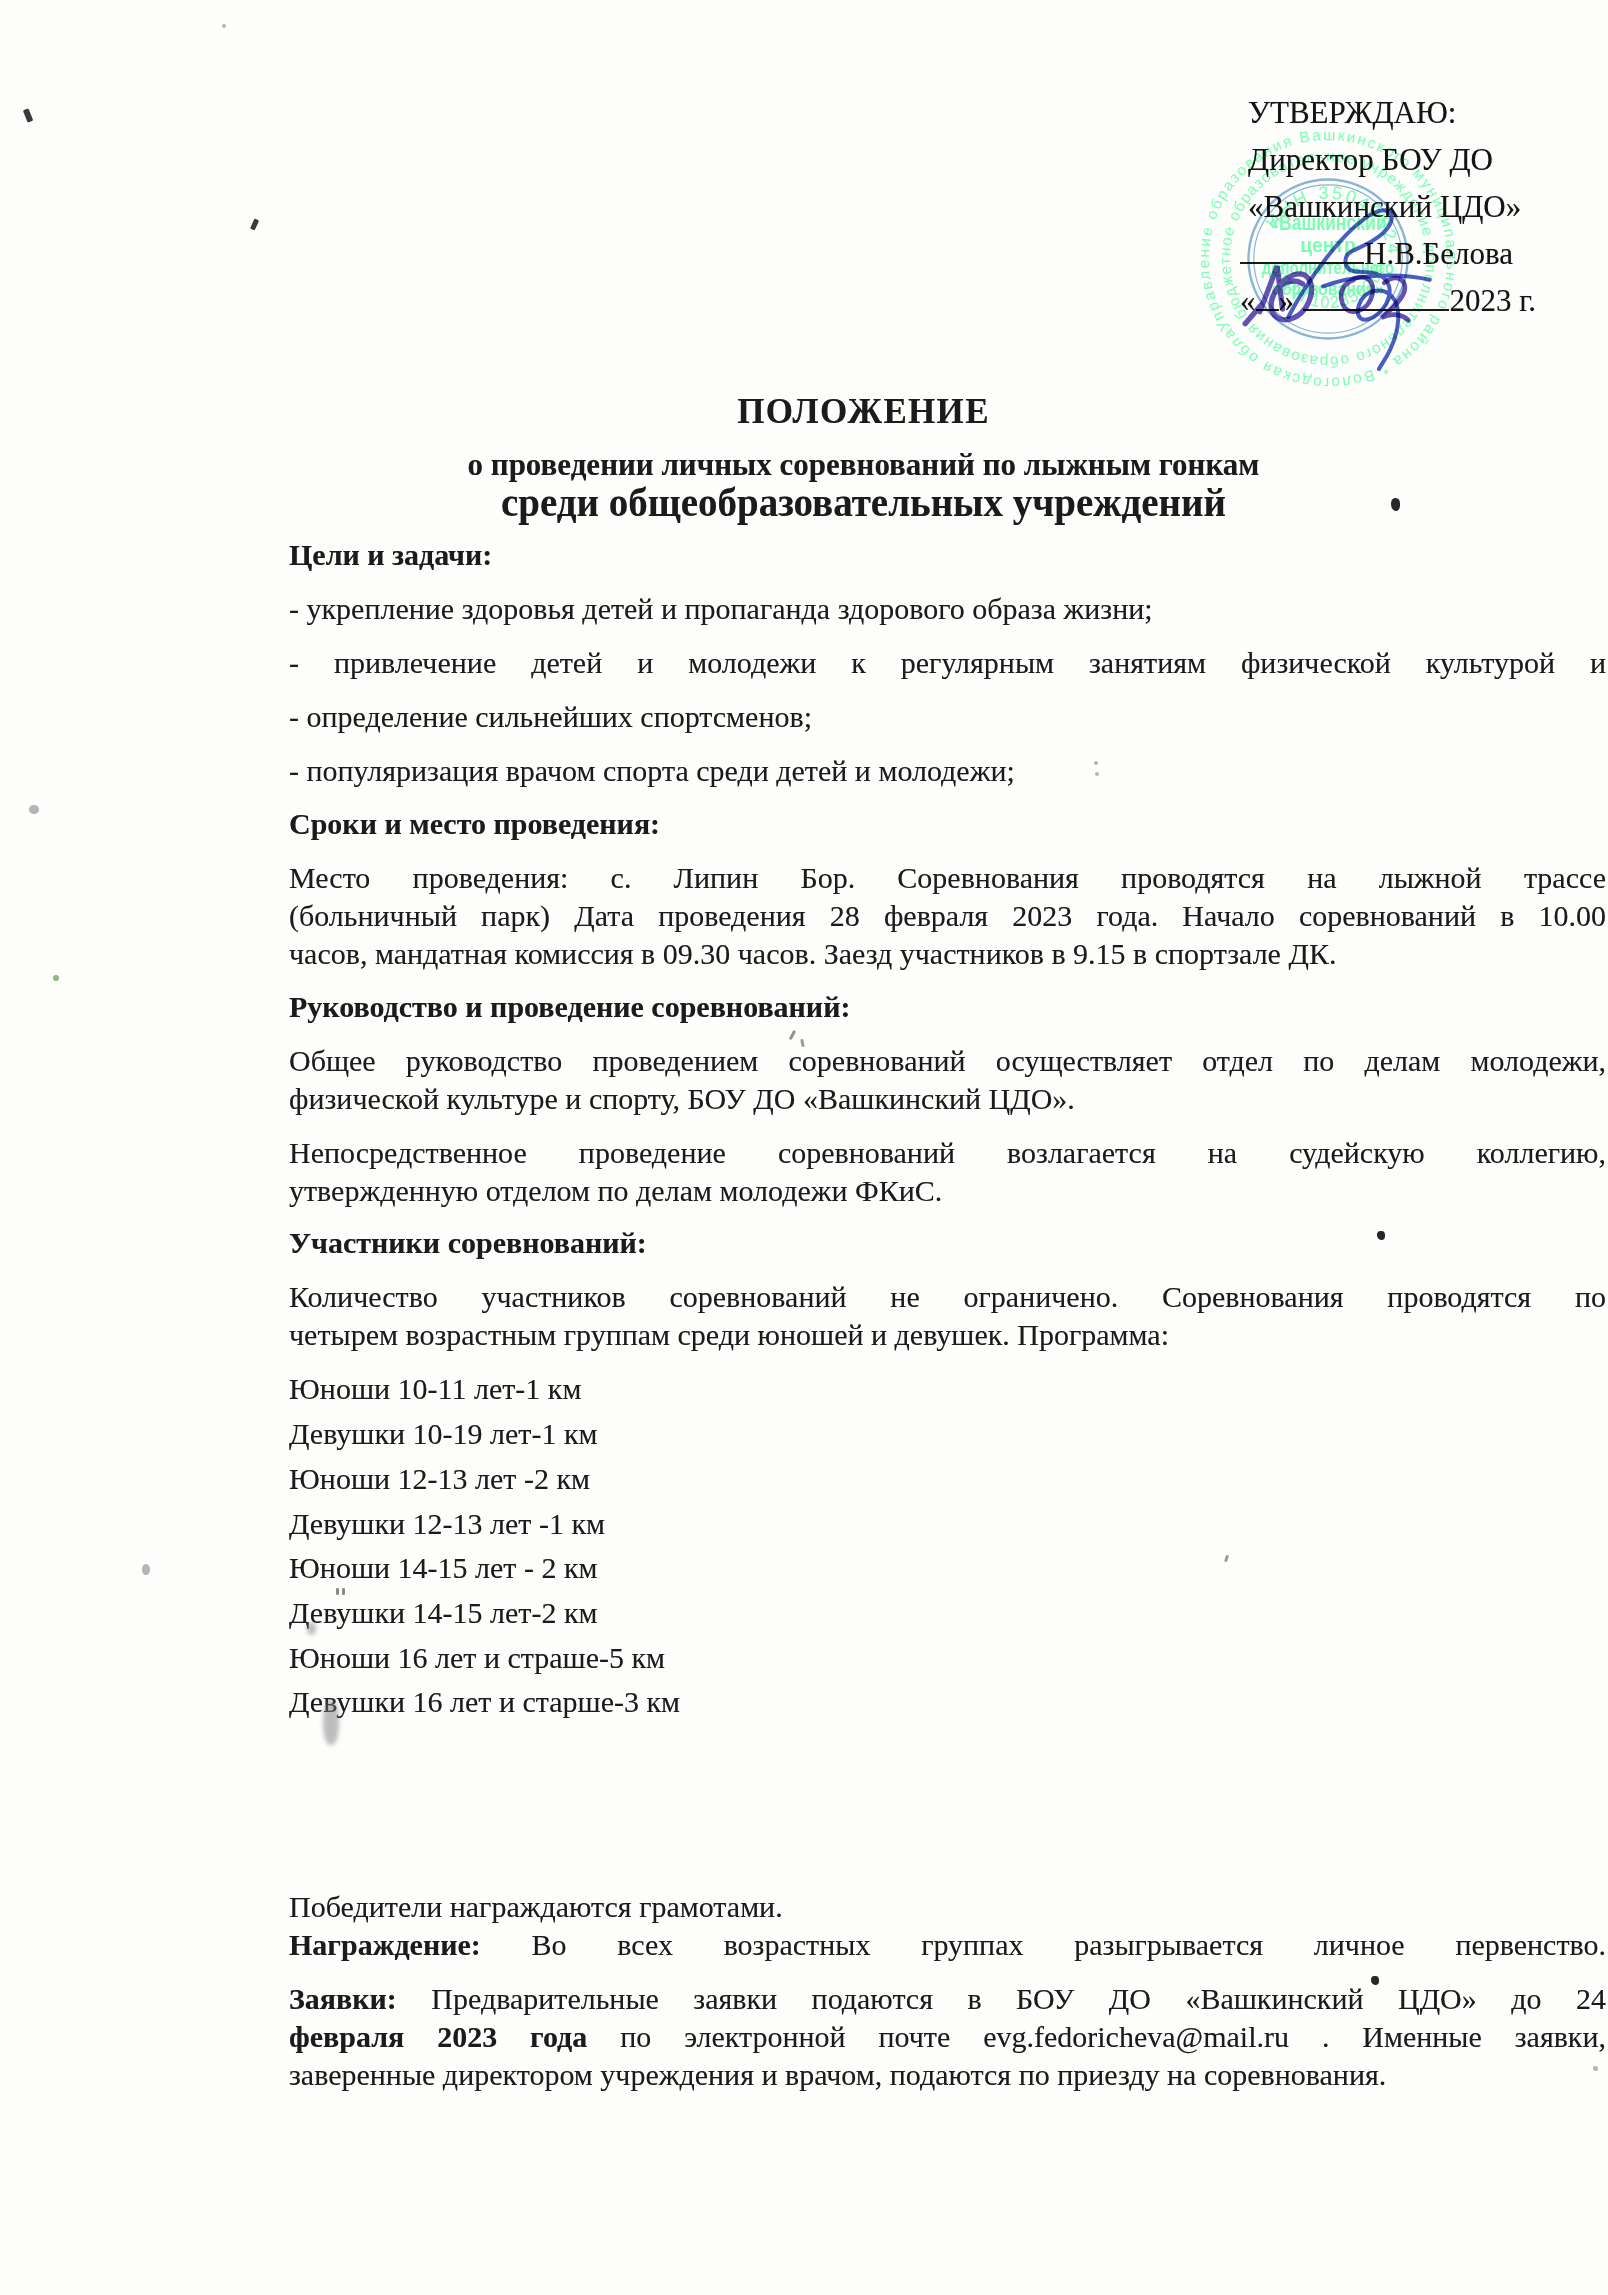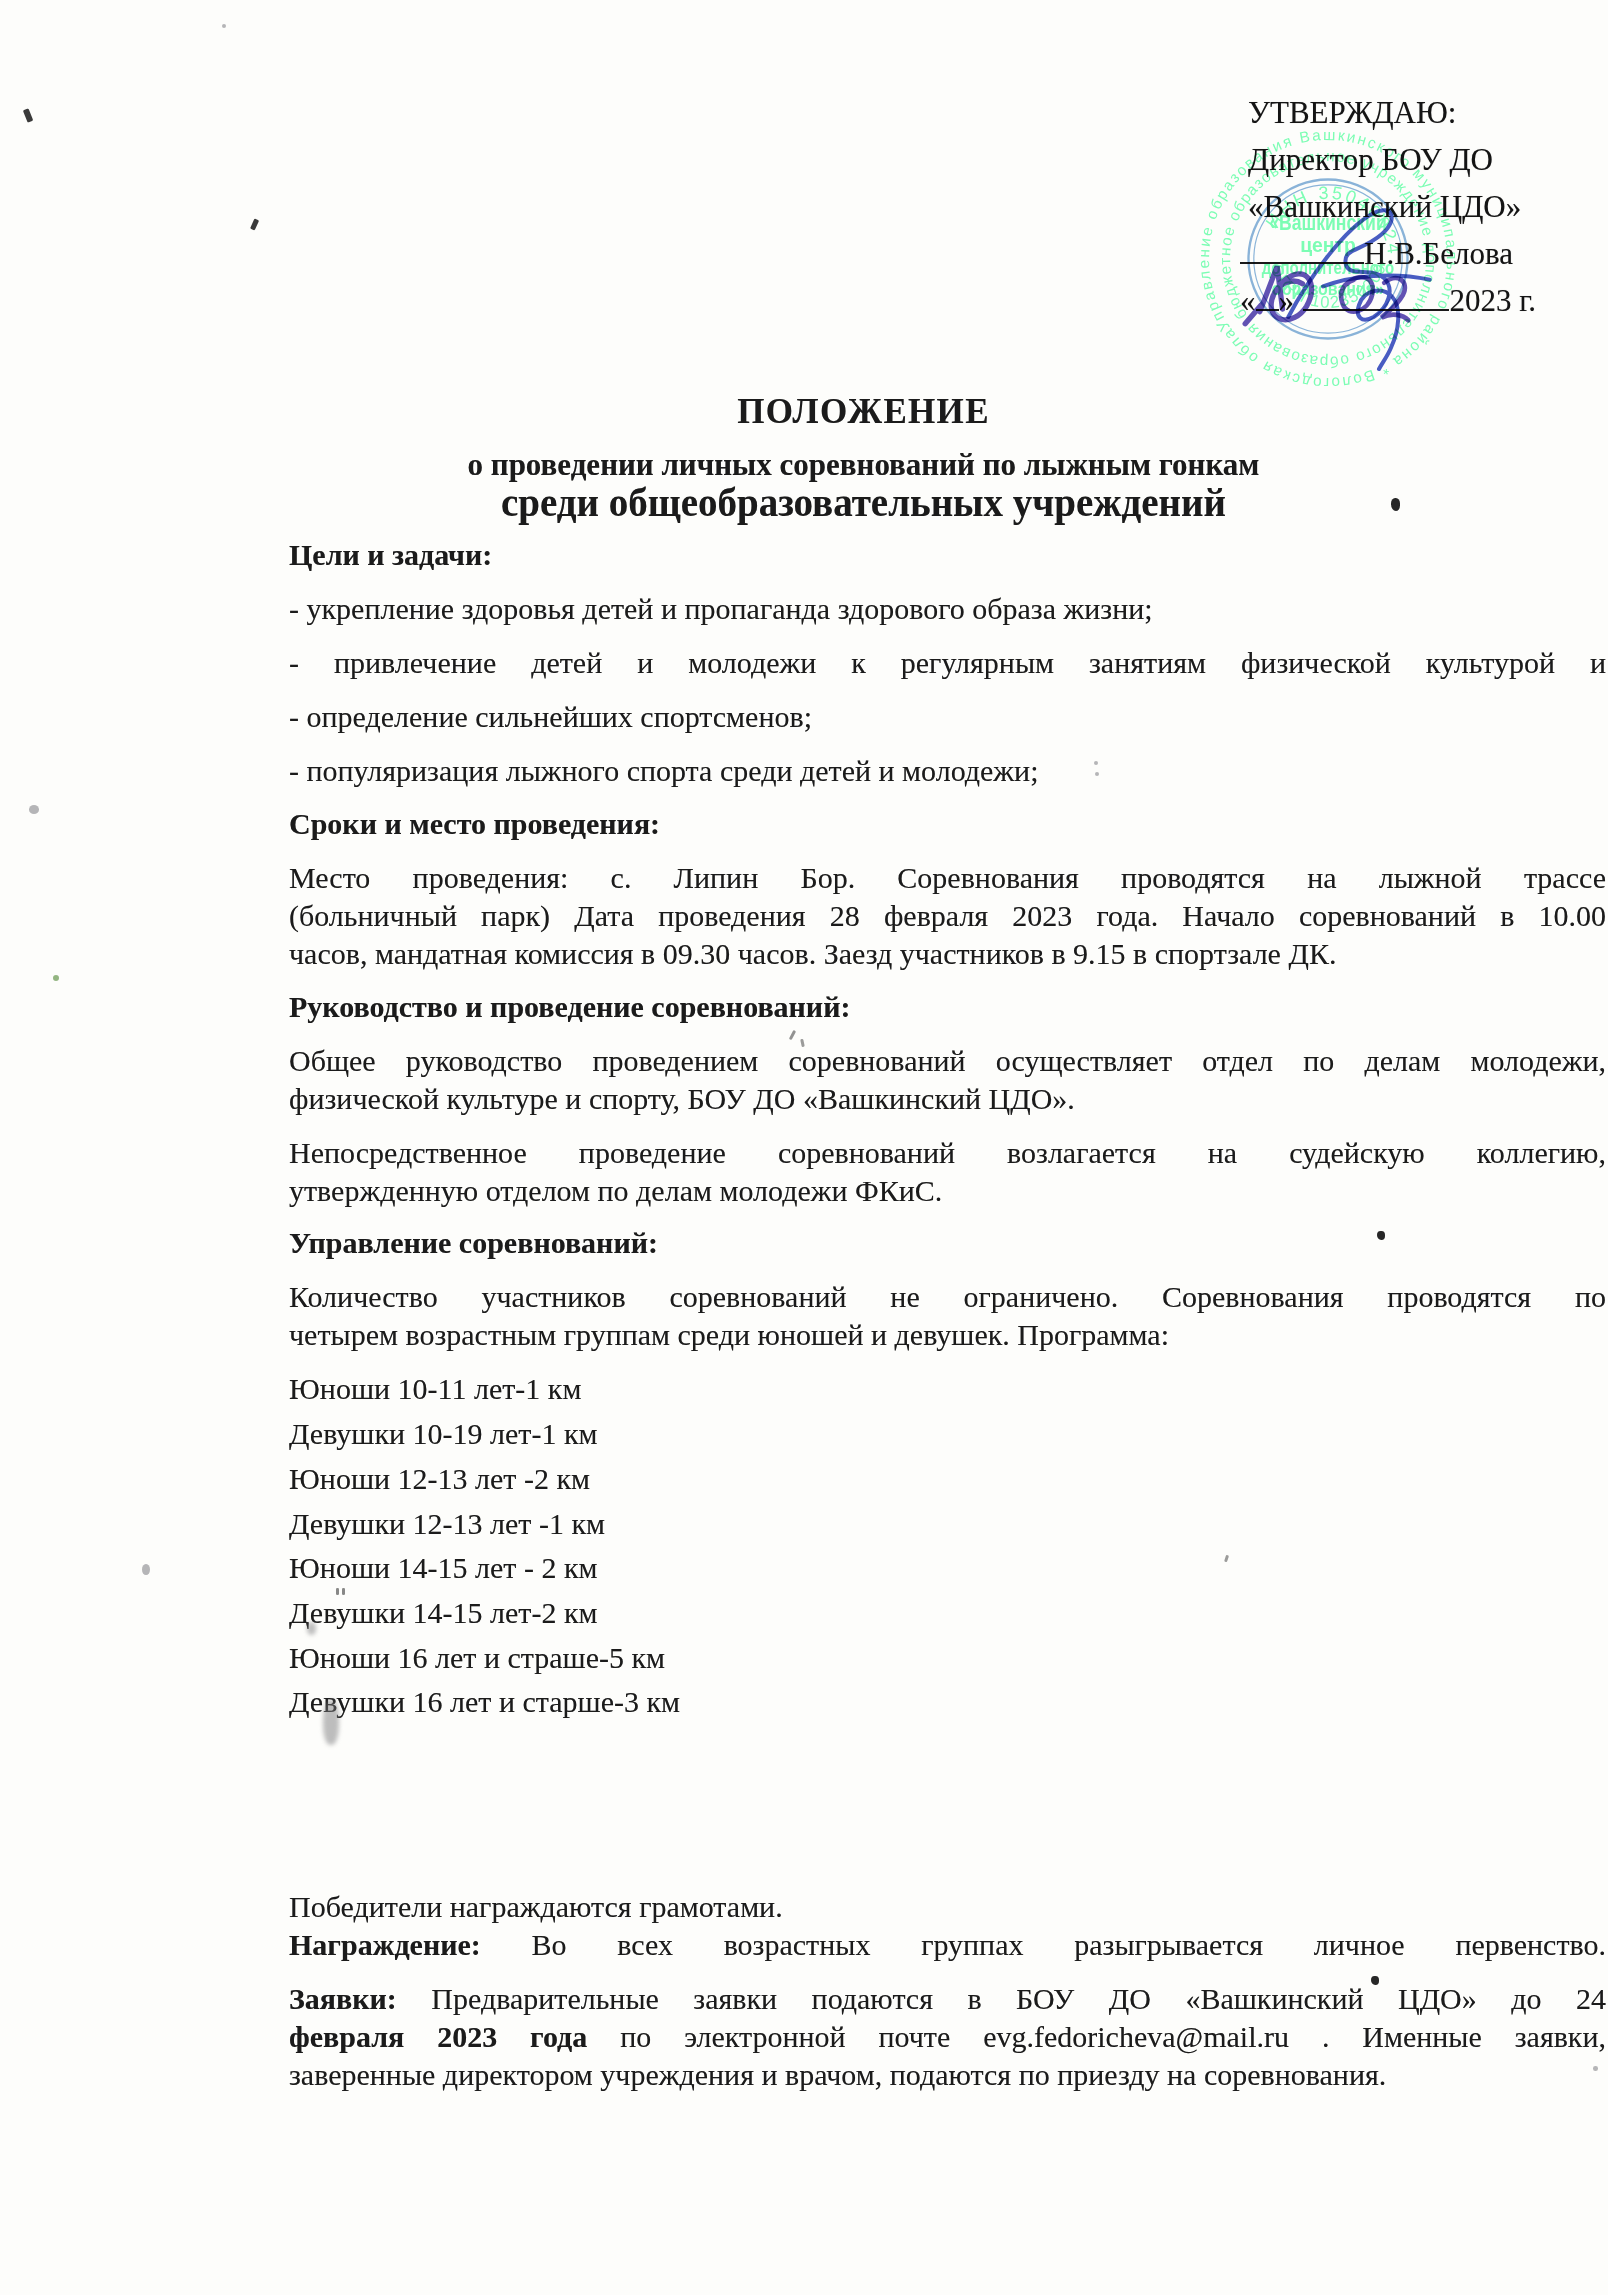--- a/index.html
+++ b/index.html
@@ -131,38 +131,38 @@
       <div class="p single">
         <div class="ln last"><span>- укрепление здоровья детей и пропаганда здорового образа жизни;</span></div>
       </div>
       <div class="p">
         <div class="ln"><span>- привлечение детей и молодежи к регулярным занятиям физической культурой и</span></div>
       </div>
       <div class="p single">
         <div class="ln last"><span>- определение сильнейших спортсменов;</span></div>
       </div>
       <div class="p single">
-        <div class="ln last"><span>- популяризация лыжного спорта среди детей и молодежи;</span></div>
+        <div class="ln last"><span>- популяризация врачом спорта среди детей и молодежи;</span></div>
       </div>
       <div class="h">Сроки и место проведения:</div>
       <div class="p">
         <div class="ln"><span>Место проведения: с. Липин Бор. Соревнования проводятся  на лыжной трассе</span></div>
         <div class="ln"><span>(больничный парк) Дата проведения 28 февраля 2023 года. Начало соревнований в 10.00</span></div>
         <div class="ln last"><span>часов, мандатная комиссия в 09.30 часов. Заезд участников в 9.15 в спортзале ДК.</span></div>
       </div>
       <div class="h">Руководство и проведение соревнований:</div>
       <div class="p">
         <div class="ln"><span>Общее руководство проведением соревнований осуществляет отдел по делам молодежи,</span></div>
         <div class="ln last"><span>физической культуре и спорту, БОУ ДО «Вашкинский ЦДО».</span></div>
       </div>
       <div class="p">
         <div class="ln"><span>Непосредственное проведение соревнований возлагается на судейскую коллегию,</span></div>
         <div class="ln last"><span>утвержденную отделом по делам молодежи ФКиС.</span></div>
       </div>
-      <div class="h">Управление соревнований:</div>
+      <div class="h">Участники соревнований:</div>
       <div class="p">
         <div class="ln"><span>Количество участников соревнований не ограничено. Соревнования проводятся по</span></div>
         <div class="ln last"><span>четырем возрастным группам среди юношей и девушек. Программа:</span></div>
       </div>
       <div class="list">
         <div class="li">Юноши 10-11 лет-1 км</div>
         <div class="li">Девушки 10-19 лет-1 км</div>
         <div class="li">Юноши 12-13 лет -2 км</div>
         <div class="li">Девушки 12-13 лет -1 км</div>
         <div class="li">Юноши 14-15 лет - 2 км</div>

